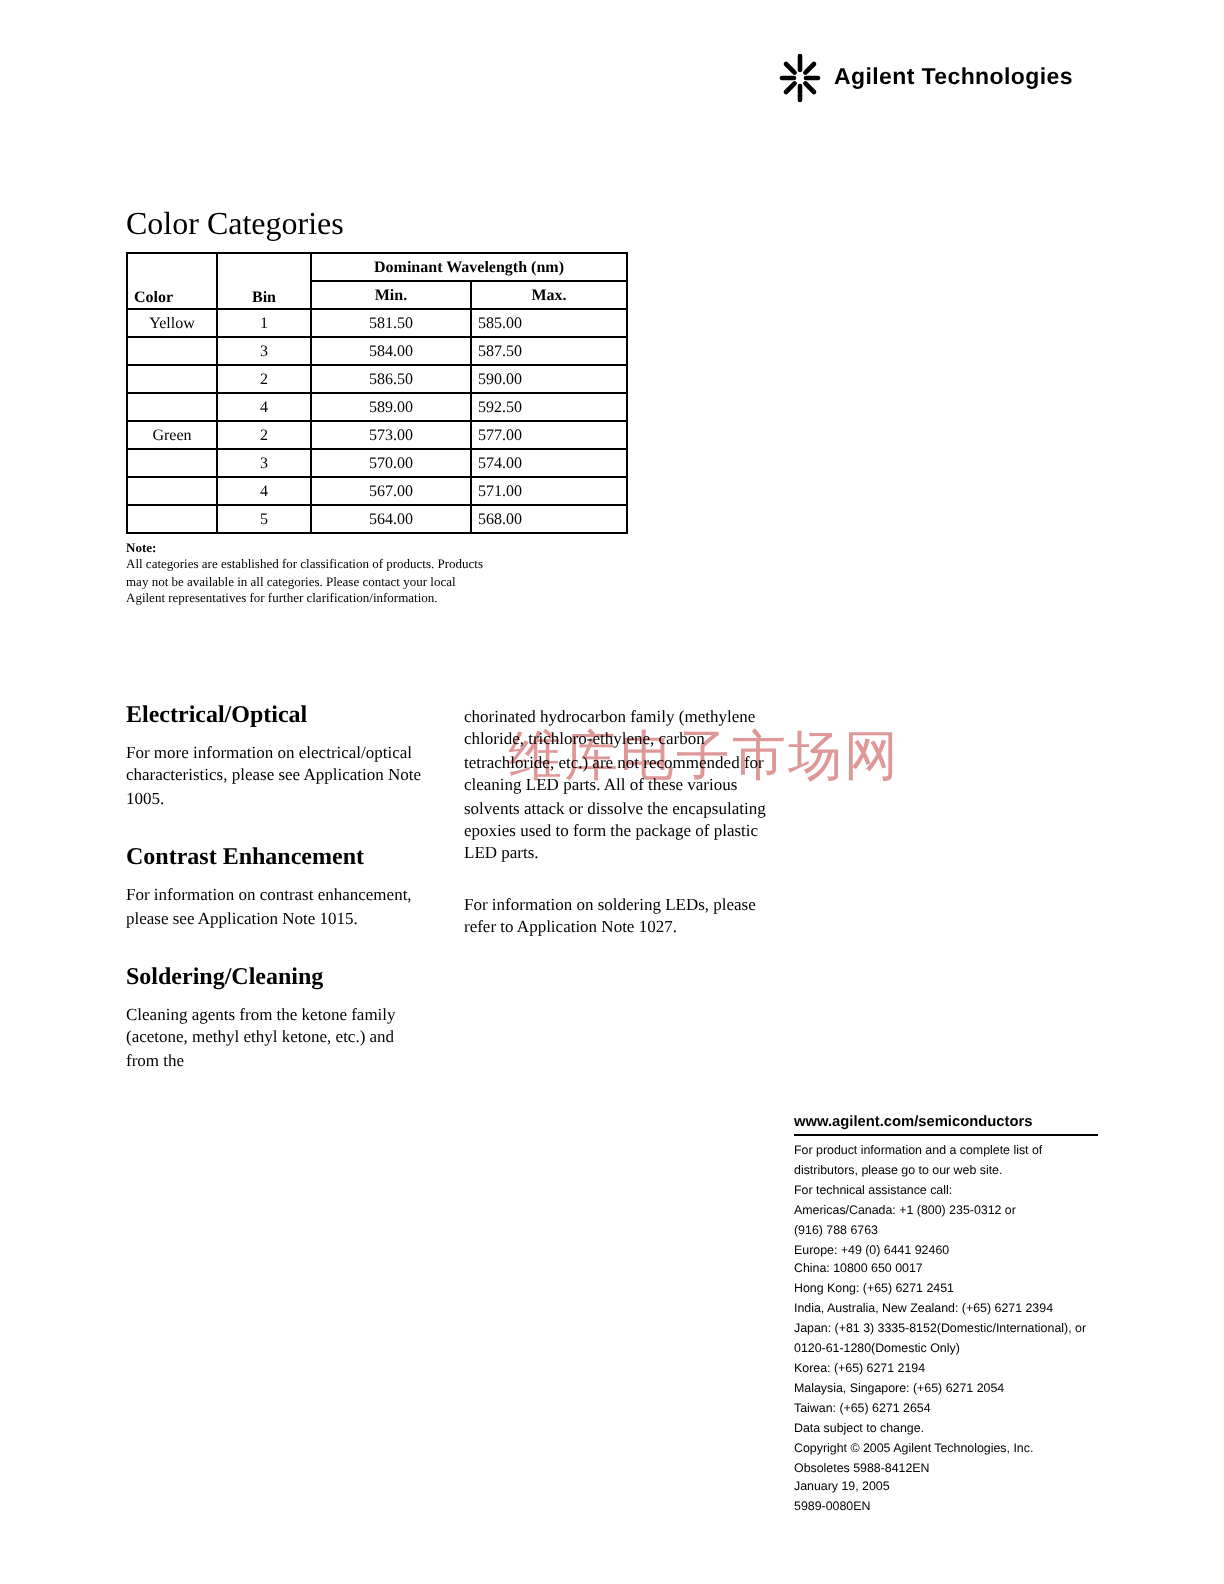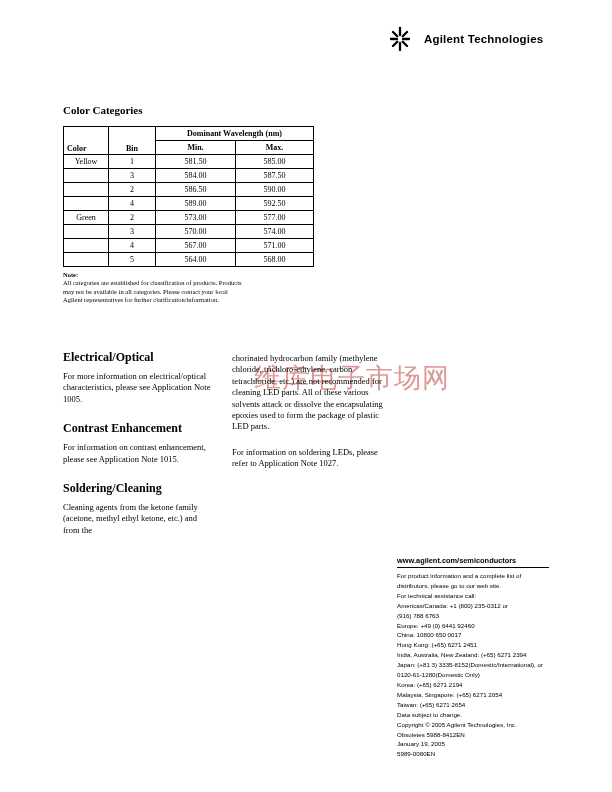--- a/index.html
+++ b/index.html
@@ -1,36 +1,36 @@
 <!DOCTYPE html>
 <html><head>
 <meta charset="utf-8">
 <style>
   html,body{margin:0;padding:0;background:#fff;}
   .page{position:relative;width:612px;height:792px;background:#ffffff;overflow:hidden;
         font-family:"Liberation Serif",serif;color:#000;}
 
   
-  .logo{position:absolute;top:26px;left:388px;display:flex;align-items:center;gap:12px;}
+  .logo{position:absolute;top:26px;left:388px;display:flex;align-items:center;gap:5px;}
   .spark{display:inline-block;line-height:0;}
   .brand{font-family:"Liberation Sans",sans-serif;font-weight:bold;font-size:11.5px;letter-spacing:.2px;}
 
   
-  .cc-title{position:absolute;left:63px;top:104px;font-size:11px;font-weight:bold;}
+  .cc-title{position:absolute;left:63px;top:104px;font-size:16px;font-weight:normal;}
 
   
   .wl-table{position:absolute;left:63px;top:126px;border-collapse:collapse;font-size:8px;}
   .wl-table th,.wl-table td{border:1px solid #000;padding:1px 3px;height:11px;line-height:9px;}
   .wl-table th{font-weight:bold;text-align:center;}
   .wl-table th.h-stub{vertical-align:bottom;text-align:left;}
   .wl-table th.h-bin{vertical-align:bottom;text-align:center;}
   .c-color{width:38px;text-align:center;}
   .c-bin{width:40px;text-align:center;}
   .c-min{width:73px;text-align:center;}
-  .c-max{width:71px;text-align:center;}
+  .c-max{width:71px;}
 
   
   .note{position:absolute;left:63px;top:271px;font-size:6.5px;line-height:8.4px;}
   .note-label{font-weight:bold;}
   .note-line{white-space:nowrap;}
 
   
   .col-left{position:absolute;left:63px;top:350px;width:162px;}
   .col-left h3{font-size:12px;font-weight:bold;margin:0 0 6px 0;}
   .col-left p{font-size:8.5px;line-height:11.4px;margin:0 0 16px 0;width:152px;}

